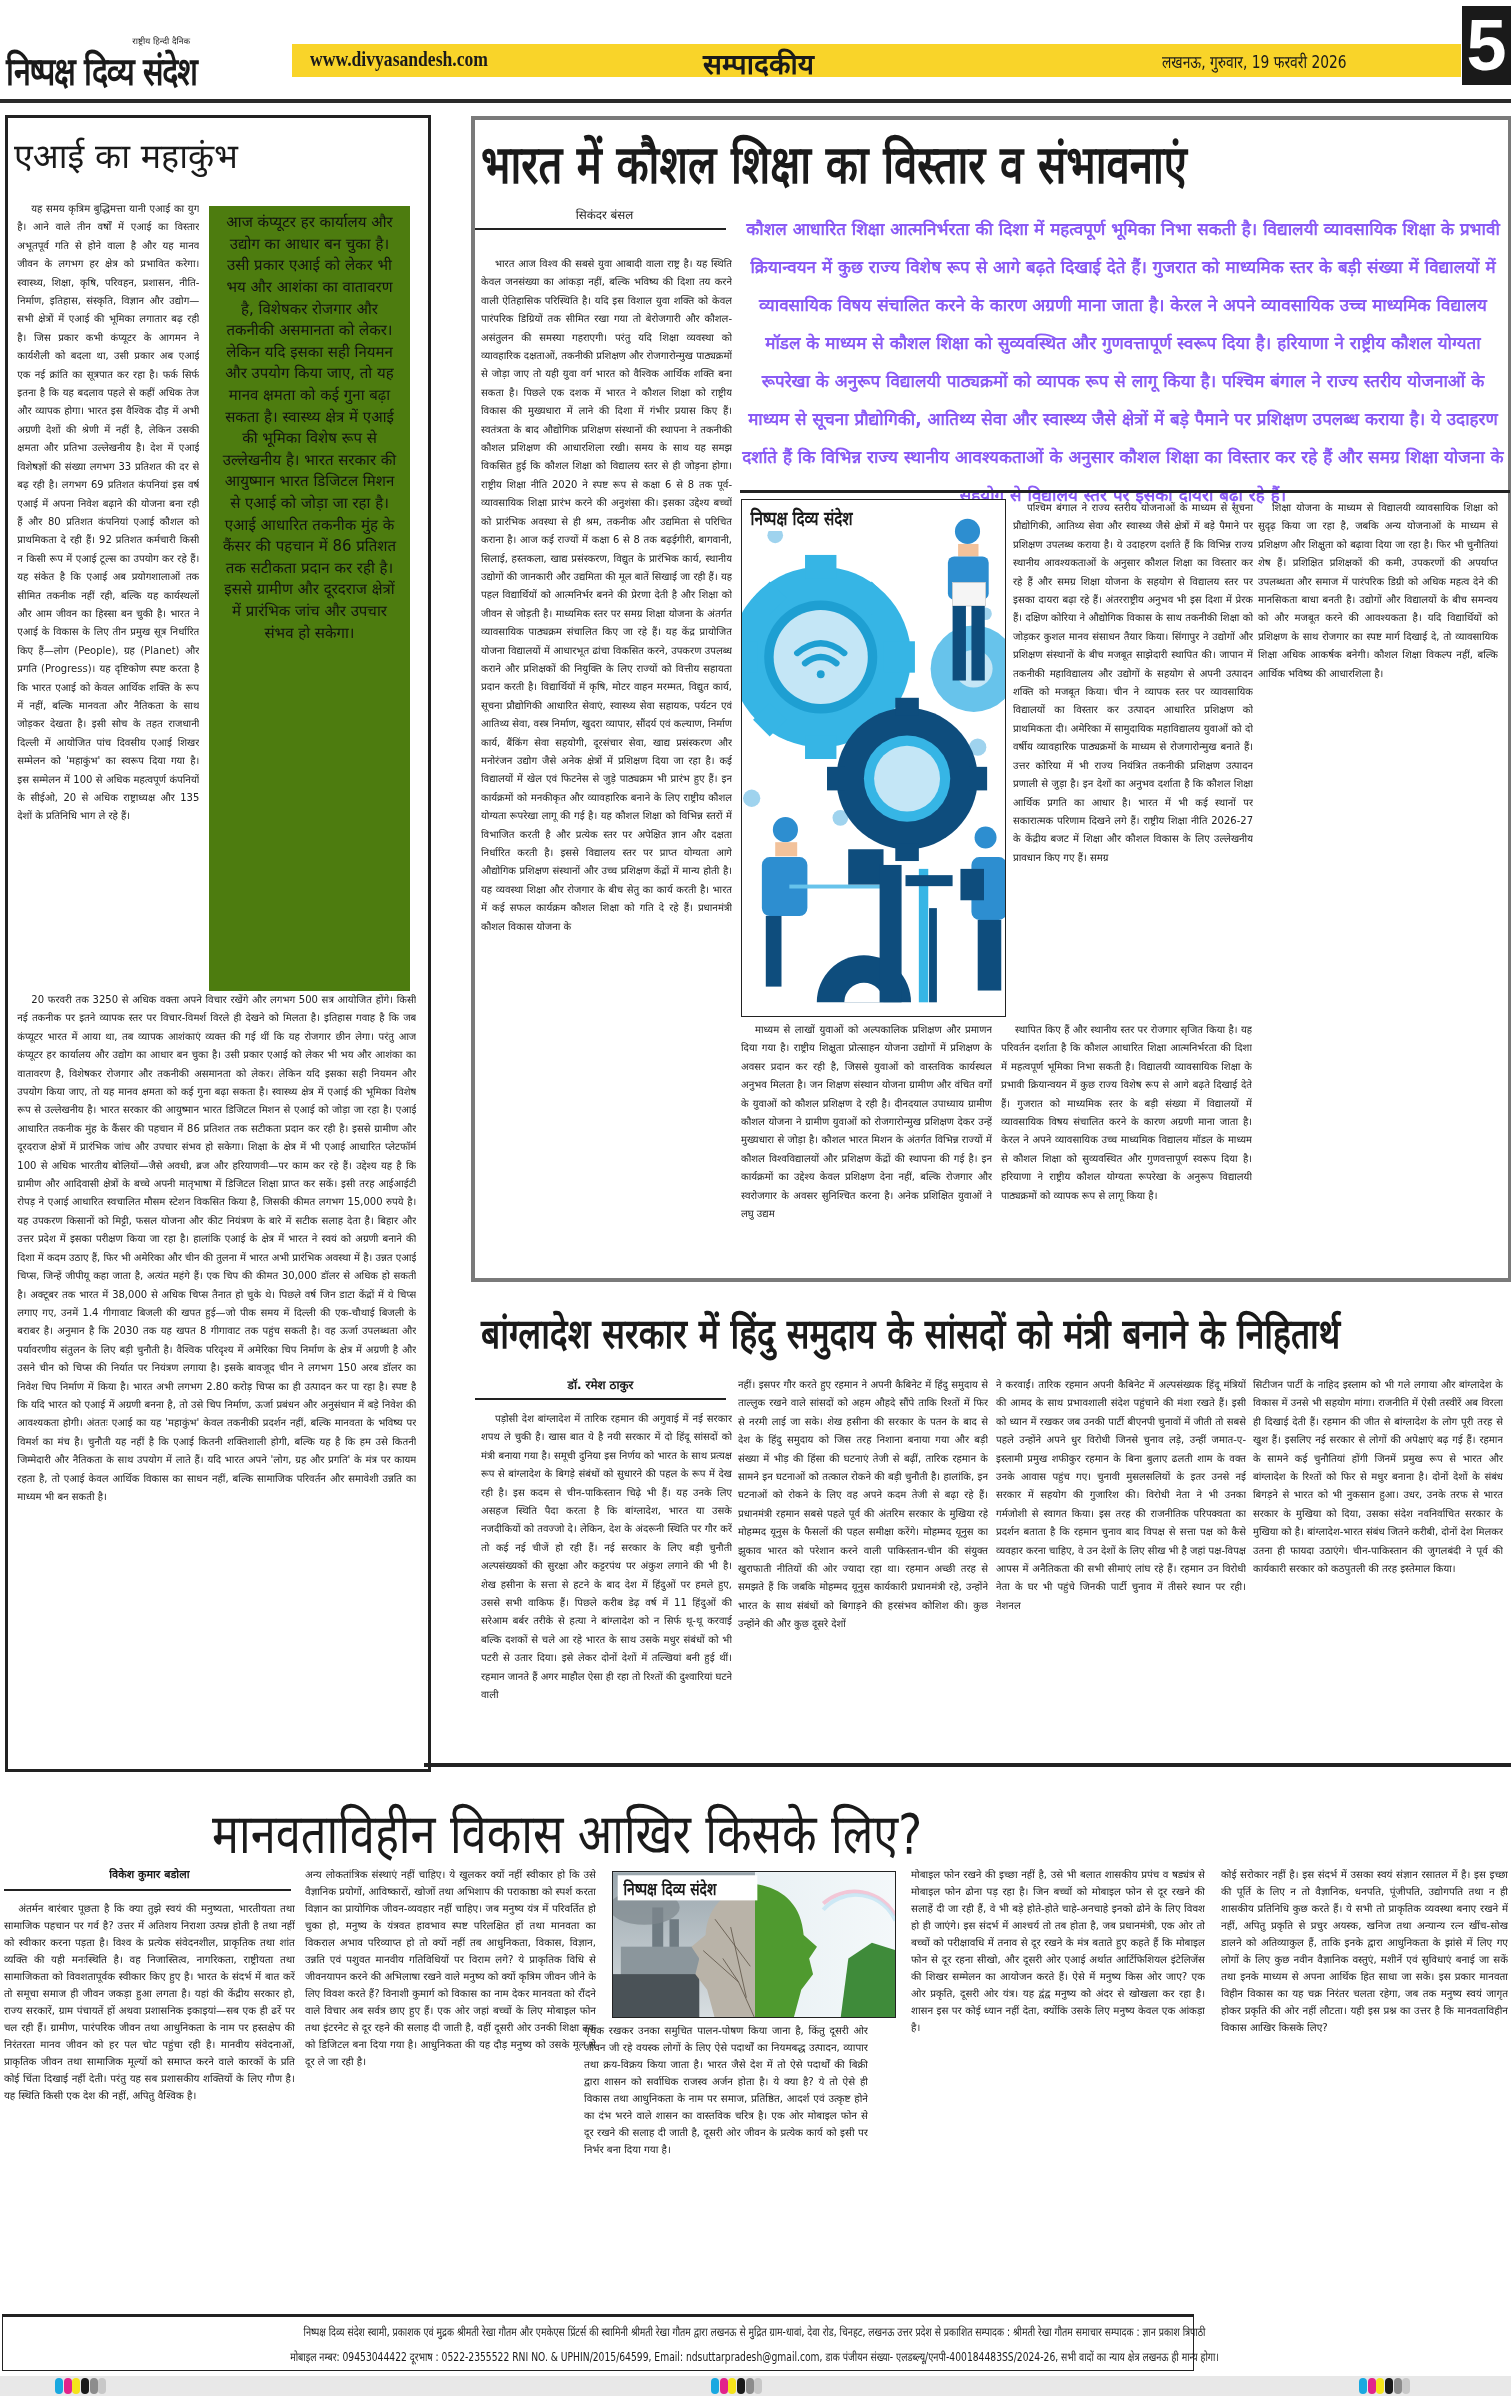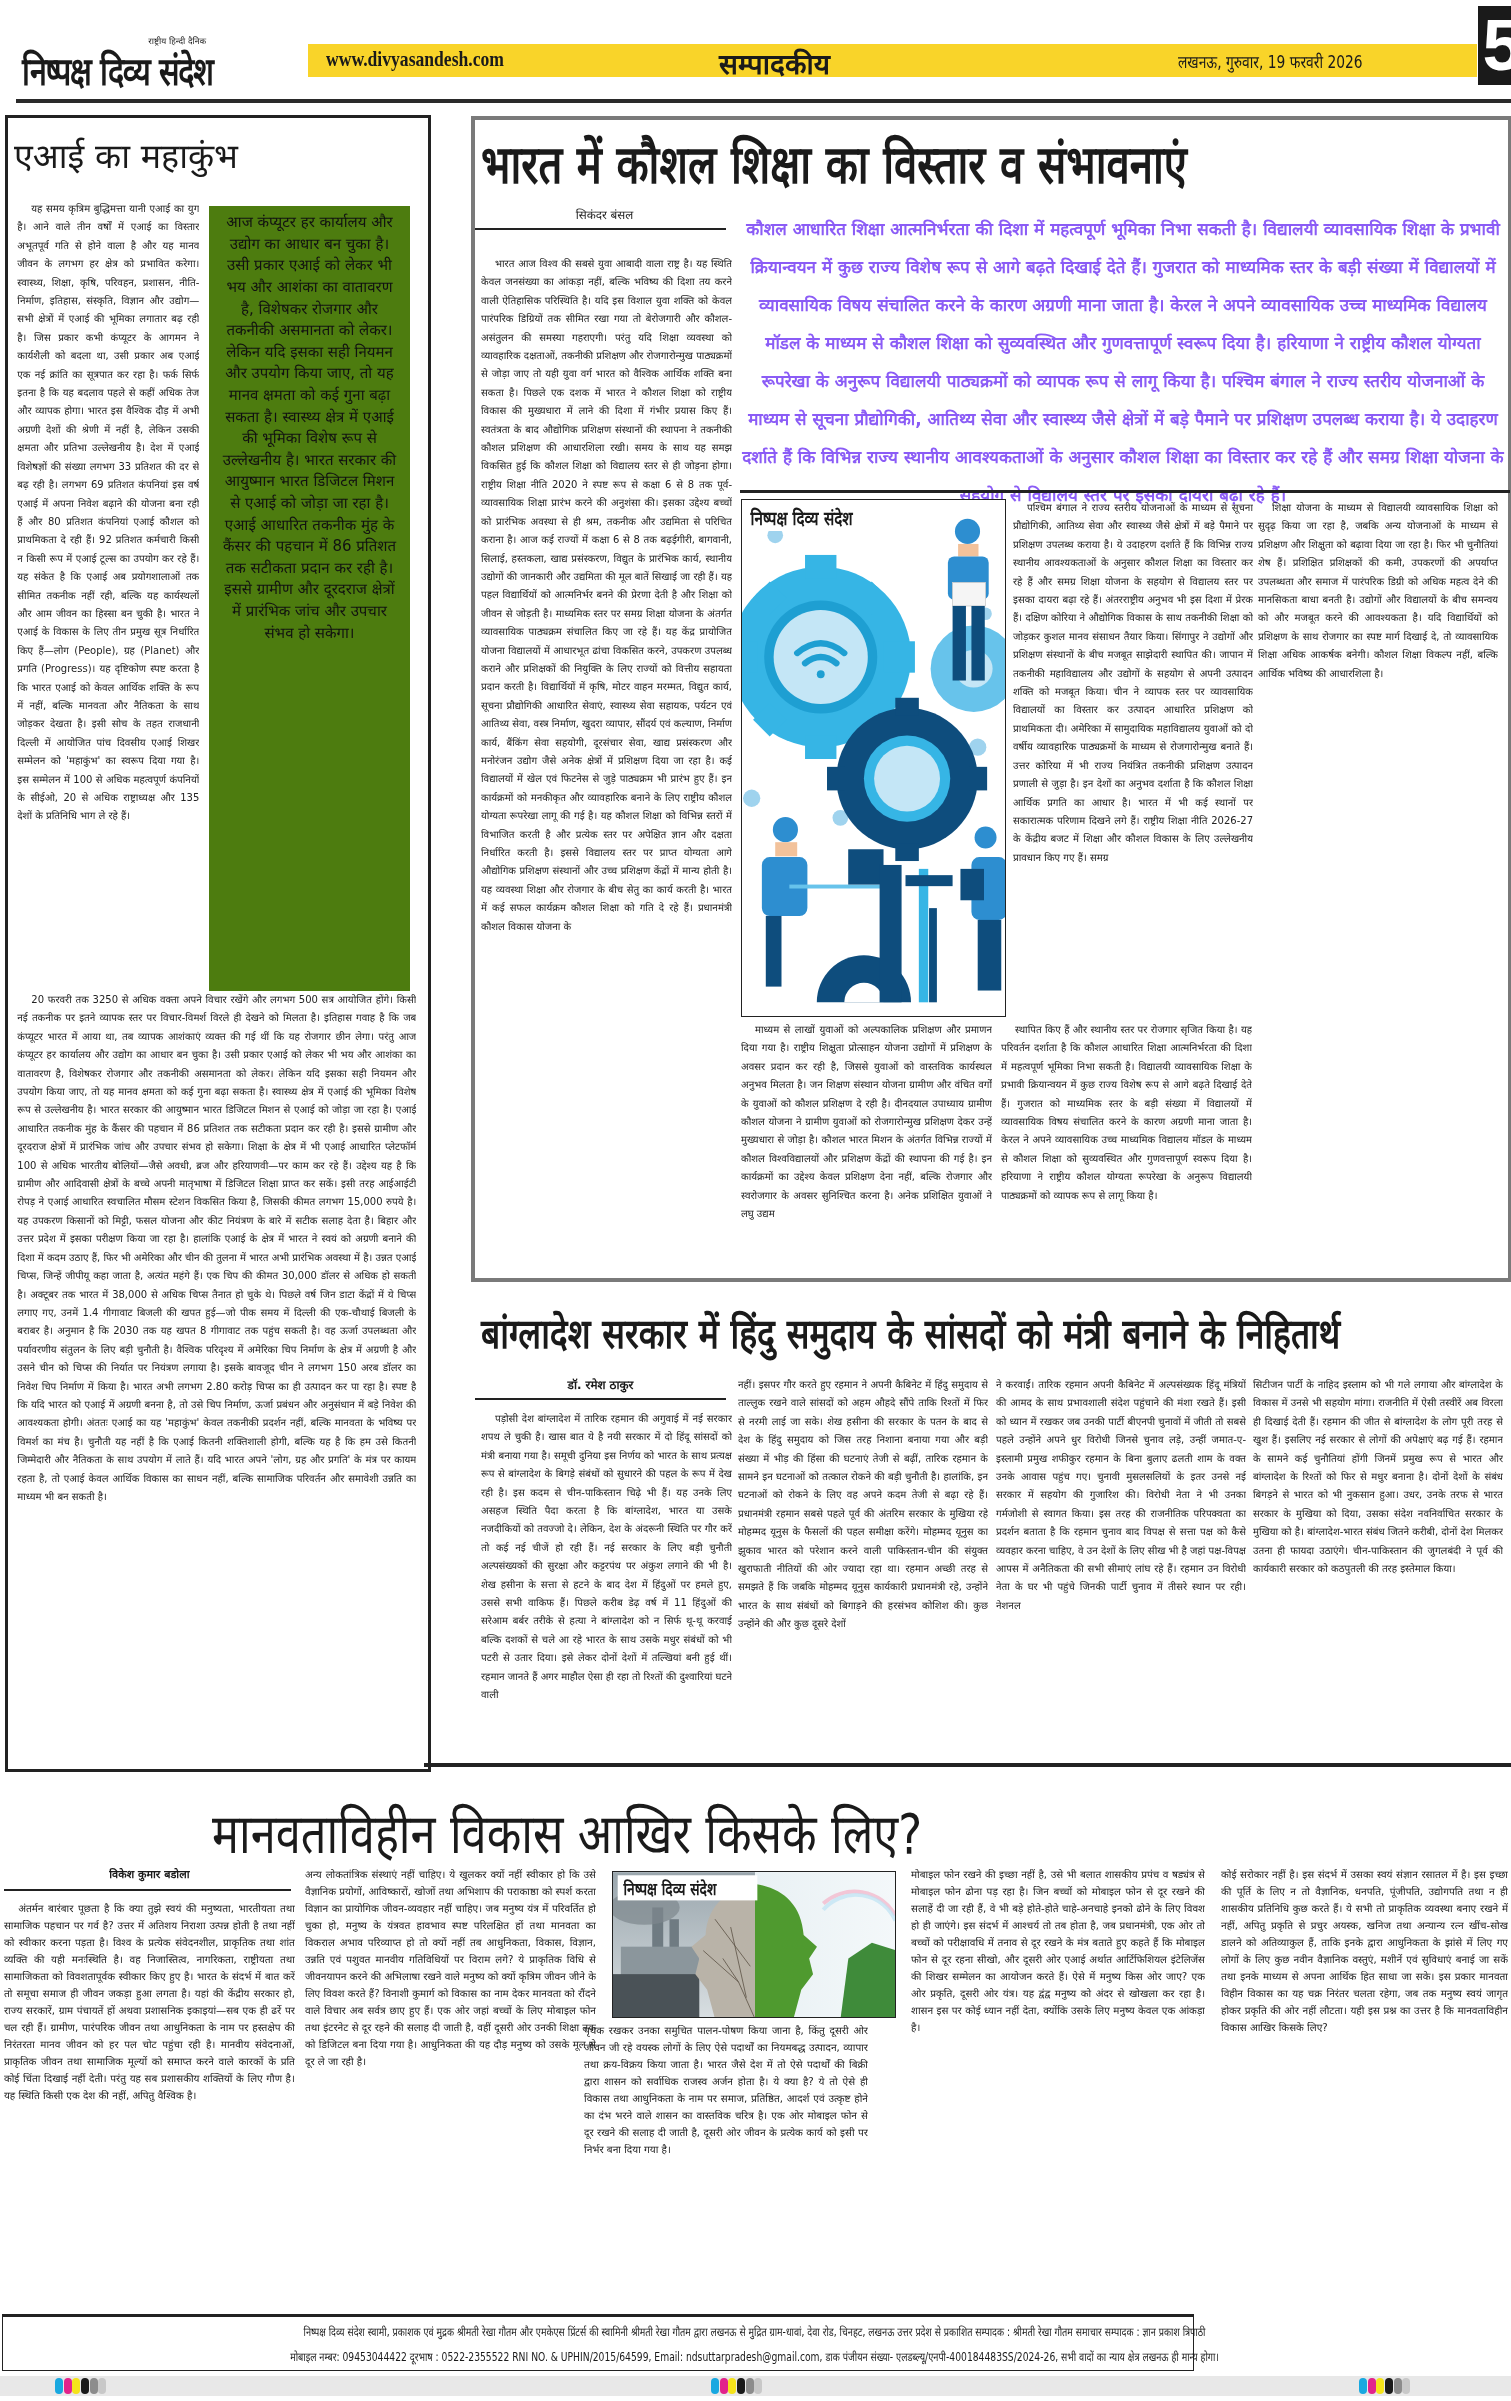--- a/index.html
+++ b/index.html
@@ -2,21 +2,21 @@
 <html style="font-size:12.6px"><head>
 <meta charset="utf-8">
 <style>
   * { box-sizing: border-box; margin: 0; padding: 0; }
   html, body { width: 1512px; height: 2401px; background: #fff; overflow: hidden; }
   body { position: relative; font-family: "DejaVu Serif", serif; color: #1a1a1a; }
 
   .abs { position: absolute; }
 
   
-  #masthead { left: 16px; top: 0; width: 1483px; height: 102px; }
+  #masthead { left: 0; top: 0; width: 1483px; height: 102px; }
   #logo { left: 6.3px; top: 35px; width: 275px; height: 63px; }
   #logo .tag { position: absolute; left: 126px; top: 0; font-size: 8.6px; font-family: "DejaVu Sans", sans-serif; }
   #logo .name { position: absolute; left: 0; top: 7.9px; font-size: 39px; font-weight: bold; font-family: "DejaVu Sans", sans-serif; letter-spacing: -1.6px; white-space: nowrap; transform: scaleX(0.78); transform-origin: left top; }
   #bar { left: 292px; top: 44px; width: 1169px; height: 33px; background: #f9d429; }
   #site { left: 310px; top: 46px; font-size: 22px; font-weight: bold; font-family: "Liberation Serif", serif; white-space: nowrap; transform: scaleX(0.8); transform-origin: left top; }
   #section { left: 703px; top: 44px; font-size: 28px; font-weight: bold; font-family: "DejaVu Sans", sans-serif; }
   #dateline { left: 1162px; top: 50px; font-size: 17.3px; font-family: "DejaVu Sans", sans-serif; white-space: nowrap; transform: scaleX(0.8); transform-origin: left top; }
   #pageno { left: 1462px; top: 6.3px; width: 49px; height: 79px; background: #1a1a1a; color: #fff; font-size: 72px; font-weight: bold; font-family: "Liberation Sans", sans-serif; text-align: center; line-height: 79px; }
   #mast-rule { left: 0; top: 99px; width: 1512px; height: 3.9px; background: #2a2a2a; }
 

